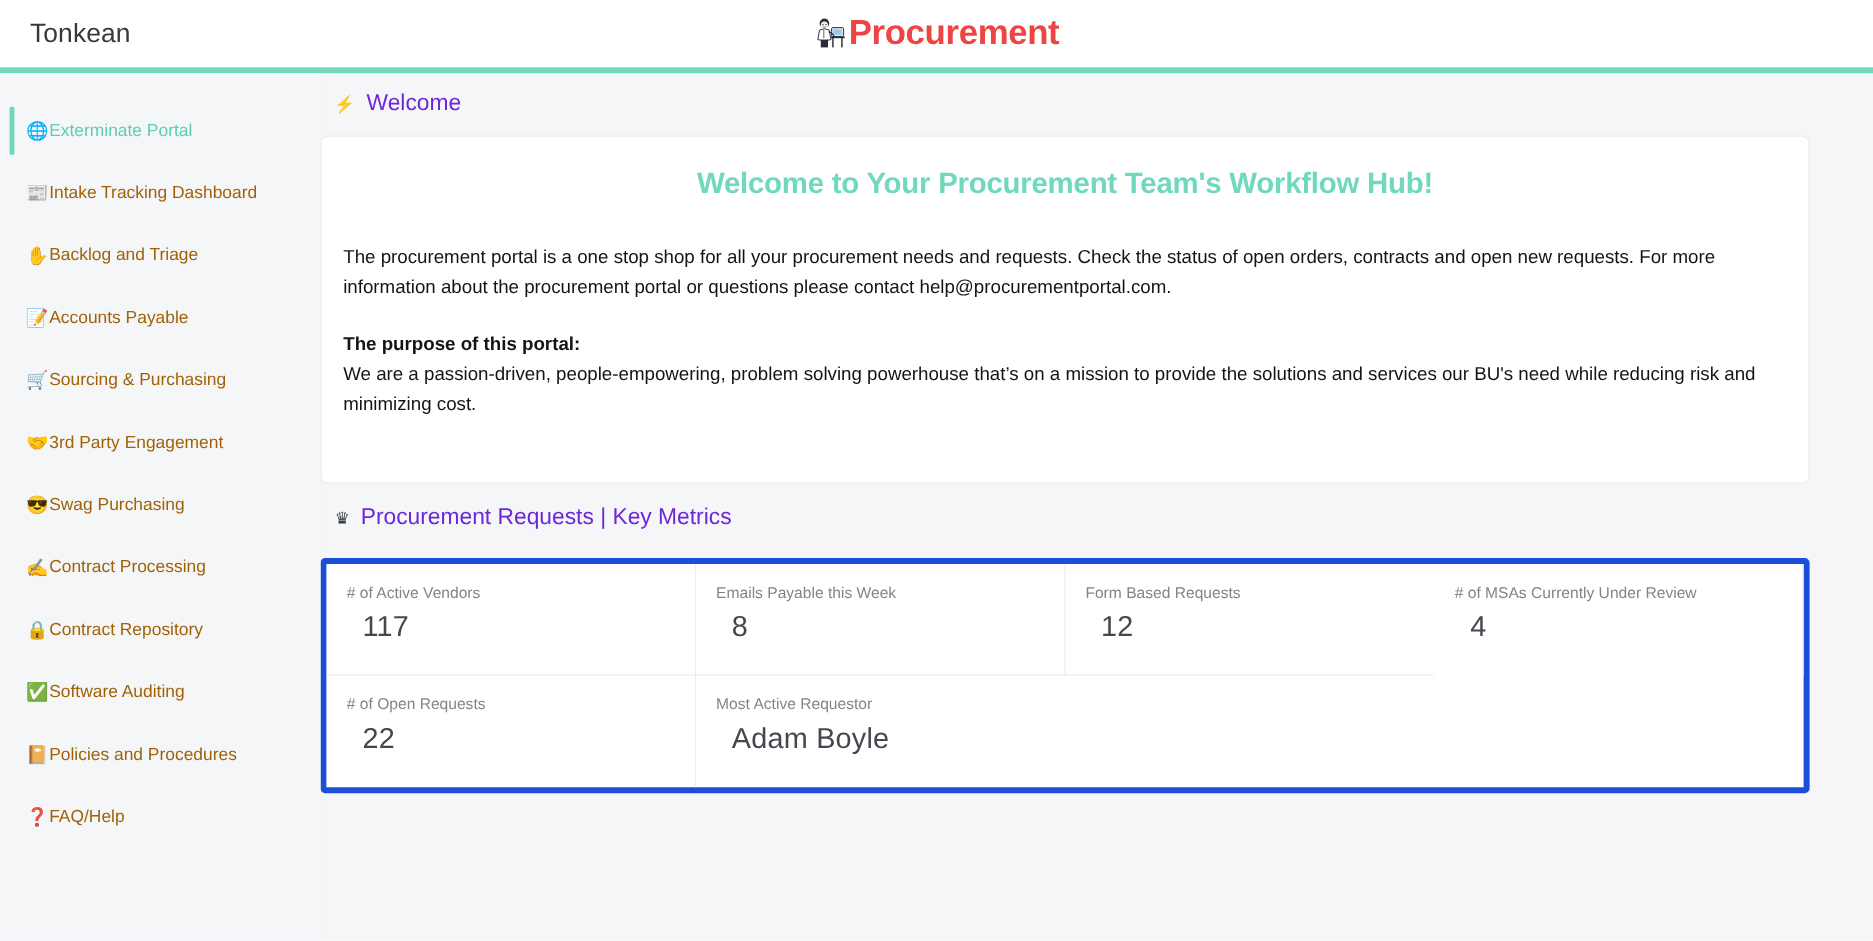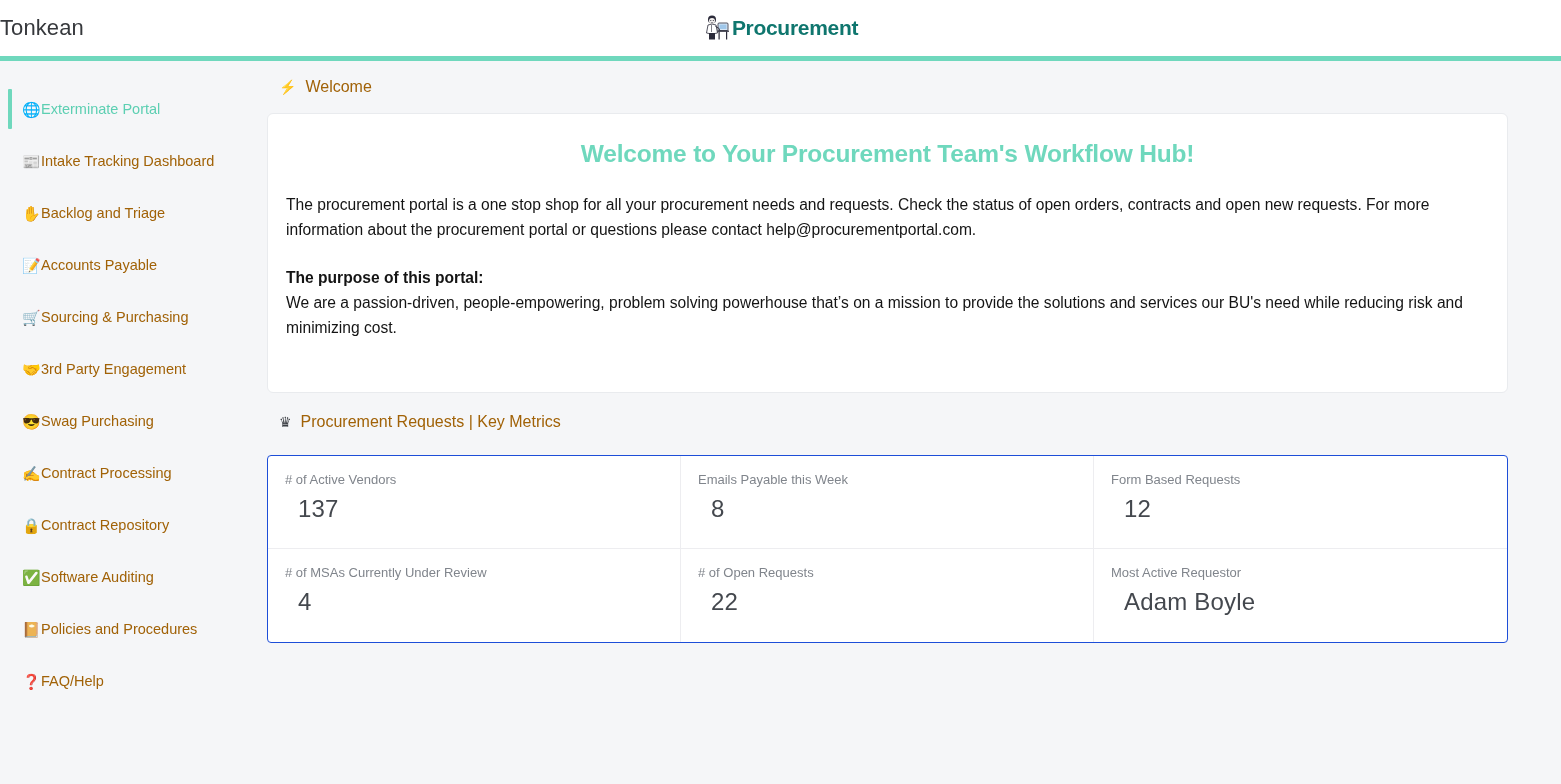--- a/index.html
+++ b/index.html
@@ -23,20 +23,21 @@
     height: 56px;
     min-height: 56px;
     background: #ffffff;
     display: flex;
     align-items: center;
     position: relative;
   }
   .brand {
     font-size: 22px;
     color: #36383c;
+    margin-left: 25px;
     letter-spacing: 0.1px;
     font-weight: 400;
   }
   .title-wrap {
     position: absolute;
     left: 0; right: 0;
     top: 0; bottom: 0;
     display: flex;
     align-items: center;
     justify-content: center;
@@ -47,23 +48,23 @@
     align-items: center;
     pointer-events: auto;
   }
   .title-logo {
     width: 30px;
     height: 30px;
     display: block;
     margin-right: -1px;
   }
   .page-title {
-    font-size: 21px;
+    font-size: 29px;
     font-weight: 700;
-    color: #0f766e;
+    color: #ef4444;
     letter-spacing: -0.3px;
   }
   .accent-bar {
     height: 5px;
     min-height: 5px;
     background: #6fd8bd;
   }
 
   
   .body-row {
@@ -125,60 +126,60 @@
     height: 52px;
     padding-left: 12px;
   }
   .section-head .sec-icon {
     font-size: 14px;
     color: #3b3e44;
     margin-right: 9px;
     line-height: 1;
   }
   .section-head .sec-label {
-    font-size: 16px;
-    color: #a16207;
+    font-size: 19px;
+    color: #6d28d9;
   }
 
   .card {
     background: #ffffff;
     border: 1px solid #e9ebee;
     border-radius: 6px;
     padding: 26px 16px 30px 16px;
   }
   .welcome-heading {
     text-align: center;
     font-size: 24.5px;
     font-weight: 700;
     color: #6fd8bd;
-    margin-bottom: 24px;
+    margin-bottom: 34px;
     letter-spacing: -0.2px;
   }
   .card p {
     font-size: 15.6px;
     line-height: 1.62;
     color: #141414;
     padding: 0 0 0 2px;
   }
   .spacer-sm { height: 22px; }
   .purpose-title {
     font-size: 15.6px;
     font-weight: 700;
     color: #111111;
     line-height: 1.62;
   }
 
   
   .metrics {
     margin-top: 4px;
     background: #ffffff;
-    border: 1px solid #1d4ed8;
+    border: 5px solid #1d4ed8;
     border-radius: 4px;
     display: grid;
-    grid-template-columns: repeat(3, 1fr);
+    grid-template-columns: repeat(4, 1fr);
   }
   .metric {
     padding: 16px 0 22px 17px;
     border-right: 1px solid #ededf0;
     border-bottom: 1px solid #ededf0;
     min-height: 93px;
   }
   .metric:nth-child(3n) { border-right: none; }
   .metric:nth-child(n+4) { border-bottom: none; }
   .metric-label {
@@ -295,21 +296,21 @@
       </div>
 
       <div class="section-head" style="height:58px;">
         <span class="sec-icon">♛</span>
         <span class="sec-label">Procurement Requests | Key Metrics</span>
       </div>
 
       <div class="metrics">
         <div class="metric">
           <div class="metric-label"># of Active Vendors</div>
-          <div class="metric-value">137</div>
+          <div class="metric-value">117</div>
         </div>
         <div class="metric">
           <div class="metric-label">Emails Payable this Week</div>
           <div class="metric-value">8</div>
         </div>
         <div class="metric">
           <div class="metric-label">Form Based Requests</div>
           <div class="metric-value">12</div>
         </div>
         <div class="metric">

